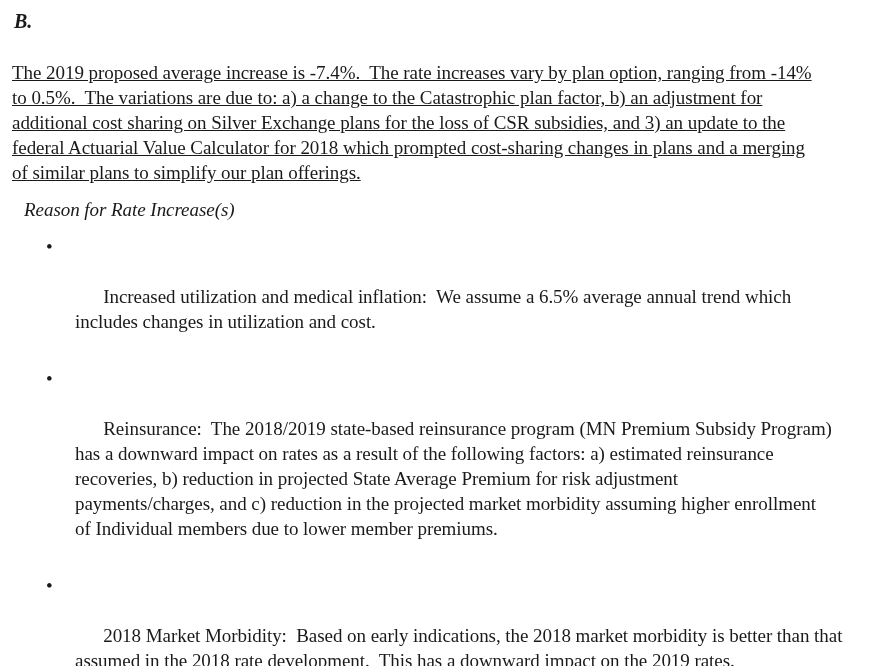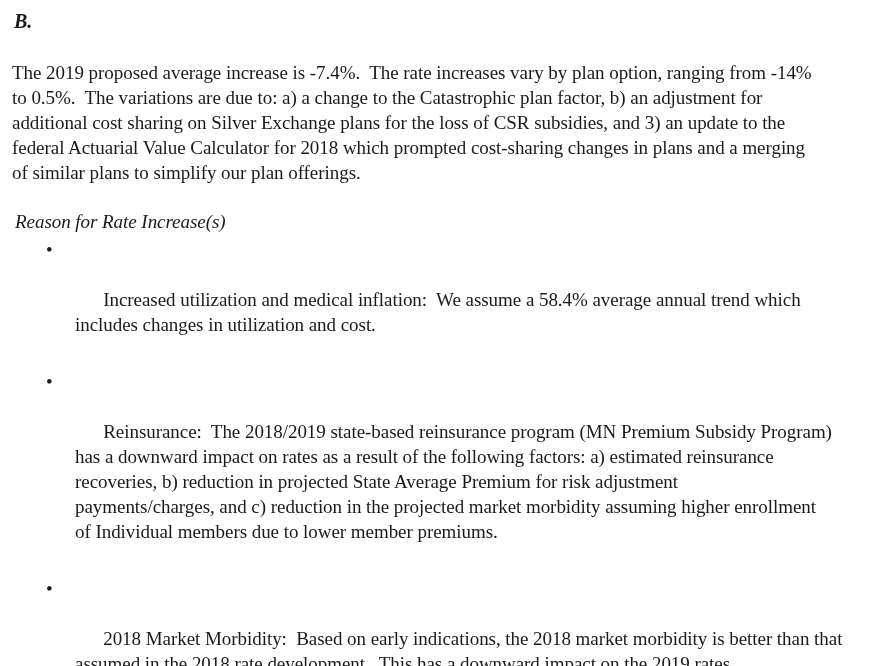--- a/index.html
+++ b/index.html
@@ -26,26 +26,27 @@
     font-weight: 700;
     font-style: italic;
     font-size: 20px;
     line-height: 25px;
     margin: 0 0 26px 2px;
   }
   .heading .heading-num {
     margin-right: 14px;
   }
   .para {
-    margin: 0 0 24px 0;
+    margin: 0 0 12px 0;
     white-space: pre-wrap;
+    text-decoration: underline;
   }
   .subhead {
     font-style: italic;
-    margin: 3px;
+    margin: 12px;
   }
   .drivers-intro {
     margin: 0 0 6px 0;
     white-space: pre-wrap;
   }
   ul.drivers {
     list-style: none;
     margin: 0;
     padding: 0;
   }
@@ -75,21 +76,21 @@
 additional cost sharing on Silver Exchange plans for the loss of CSR subsidies, and 3) an update to the
 federal Actuarial Value Calculator for 2018 which prompted cost-sharing changes in plans and a merging
 of similar plans to simplify our plan offerings.</p>
 
   <p class="subhead">Reason for Rate Increase(s)</p>
 
 
   <ul class="drivers">
     <li>
       <span class="marker">•</span>
-      <span class="li-text">Increased utilization and medical inflation:  We assume a 58.4% average annual trend which
+      <span class="li-text">Increased utilization and medical inflation:  We assume a 6.5% average annual trend which
 includes changes in utilization and cost.</span>
     </li>
     <li>
       <span class="marker">•</span>
       <span class="li-text">Reinsurance:  The 2018/2019 state-based reinsurance program (MN Premium Subsidy Program)
 has a downward impact on rates as a result of the following factors: a) estimated reinsurance
 recoveries, b) reduction in projected State Average Premium for risk adjustment
 payments/charges, and c) reduction in the projected market morbidity assuming higher enrollment
 of Individual members due to lower member premiums.</span>
     </li>

